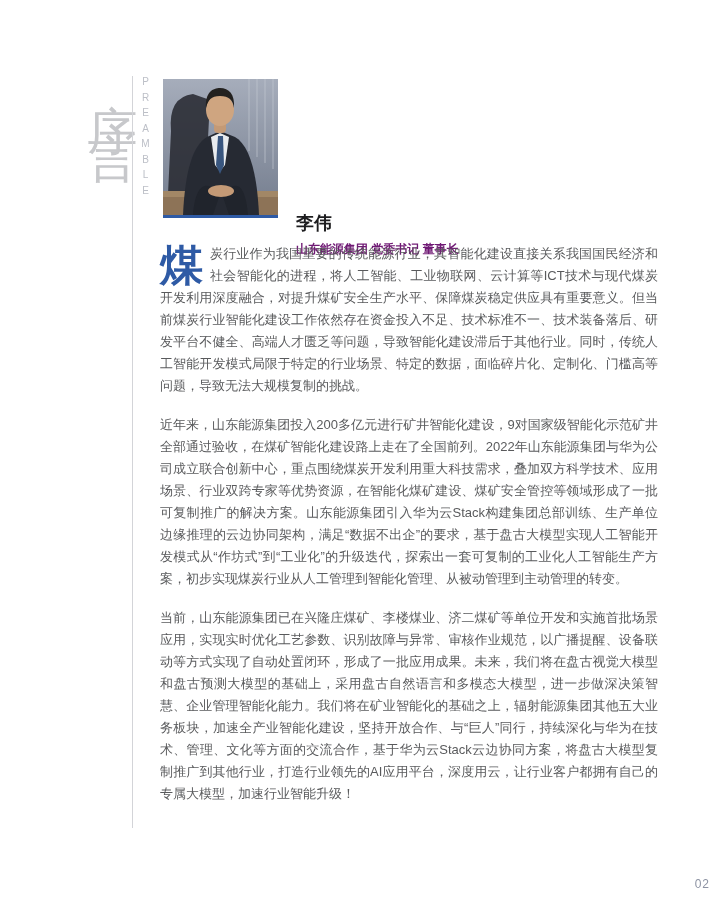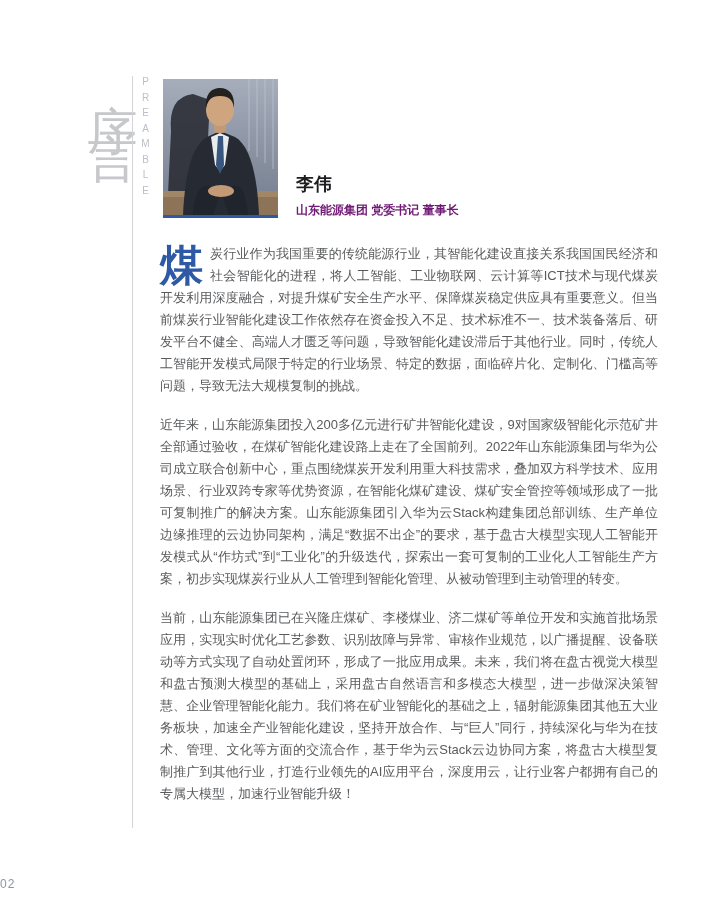--- a/index.html
+++ b/index.html
@@ -58,20 +58,21 @@
   }
   .portrait svg { display:block; }
 
   
   .author { position: absolute; left: 296px; top: 173px; }
   .author-name {
     font-size: 18px;
     font-weight: 700;
     color: #1d1d1f;
     line-height: 22px;
+    margin-top: 39px;
   }
   .author-title {
     margin-top: 7px;
     font-size: 12px;
     font-weight: 700;
     color: #701a75;
     line-height: 16px;
   }
 
   
@@ -94,21 +95,21 @@
     color: #2e5aa5;
     font-weight: 600;
   }
 
   
   .page-footer {
     position: absolute;
     left: 0;
     right: 0;
     top: 877px;
-    text-align: left;
+    text-align: right;
     font-size: 12px;
     letter-spacing: 1px;
     color: #8d93a3;
   }
 </style>
 </head>
 <body>
 
 <div class="page">
 

